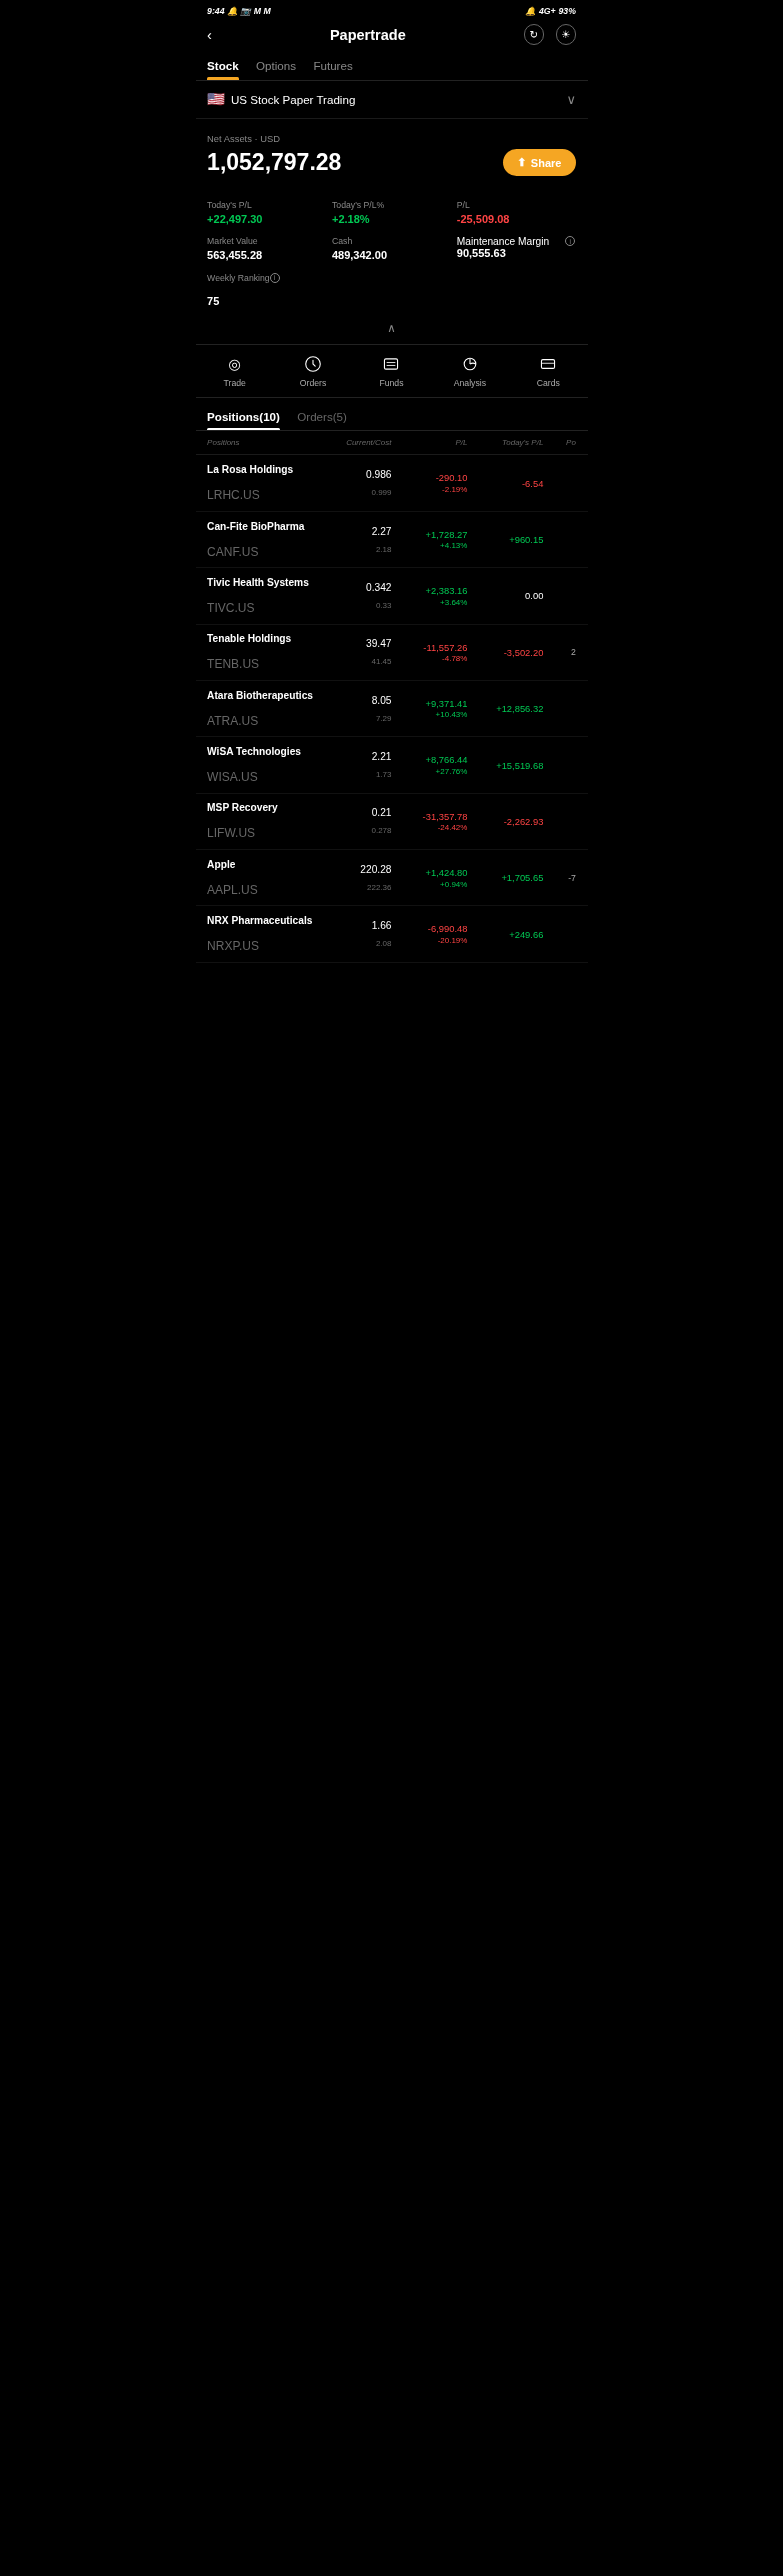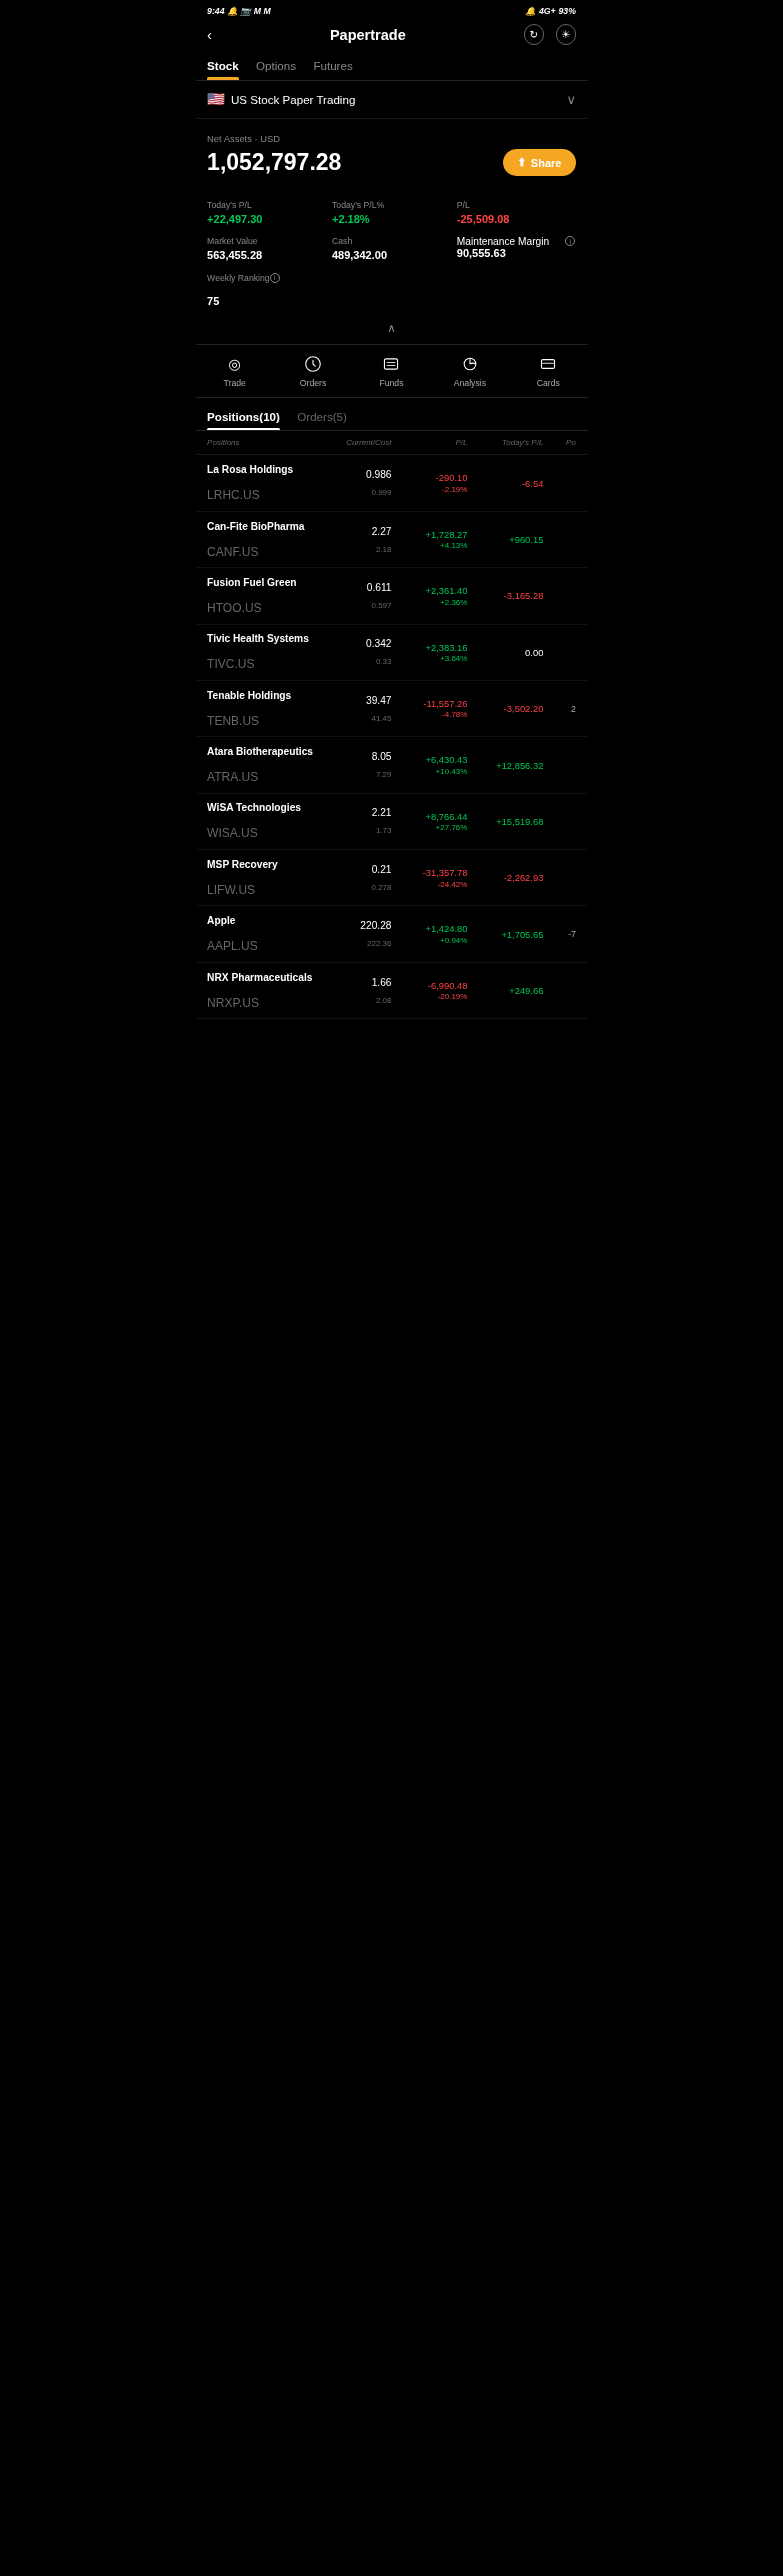--- a/index.html
+++ b/index.html
@@ -458,38 +458,20 @@
       <div class="pl-value green">+1,728.27</div>
       <div class="pl-pct green">+4.13%</div>
     </div>
     <div class="today-pl-cell">
       <div class="pl-value green">+960.15</div>
     </div>
     <div class="last-cell"></div>
   </div>
     <div class="table-row">
     <div class="stock-cell">
-      <div class="stock-name">Fusion Fuel Green</div>
-      <div class="stock-ticker">HTOO.US</div>
-    </div>
-    <div class="price-cell">
-      <div class="price-current">0.611</div>
-      <div class="price-cost">0.597</div>
-    </div>
-    <div class="pl-cell">
-      <div class="pl-value green">+2,361.40</div>
-      <div class="pl-pct green">+2.36%</div>
-    </div>
-    <div class="today-pl-cell">
-      <div class="pl-value red">-3,165.28</div>
-    </div>
-    <div class="last-cell"></div>
-  </div>
-    <div class="table-row">
-    <div class="stock-cell">
       <div class="stock-name">Tivic Health Systems</div>
       <div class="stock-ticker">TIVC.US</div>
     </div>
     <div class="price-cell">
       <div class="price-current">0.342</div>
       <div class="price-cost">0.33</div>
     </div>
     <div class="pl-cell">
       <div class="pl-value green">+2,383.16</div>
       <div class="pl-pct green">+3.64%</div>
@@ -520,21 +502,21 @@
     <div class="table-row">
     <div class="stock-cell">
       <div class="stock-name">Atara Biotherapeutics</div>
       <div class="stock-ticker">ATRA.US</div>
     </div>
     <div class="price-cell">
       <div class="price-current">8.05</div>
       <div class="price-cost">7.29</div>
     </div>
     <div class="pl-cell">
-      <div class="pl-value green">+6,430.43</div>
+      <div class="pl-value green">+9,371.41</div>
       <div class="pl-pct green">+10.43%</div>
     </div>
     <div class="today-pl-cell">
       <div class="pl-value green">+12,856.32</div>
     </div>
     <div class="last-cell"></div>
   </div>
     <div class="table-row">
     <div class="stock-cell">
       <div class="stock-name">WiSA Technologies</div>

